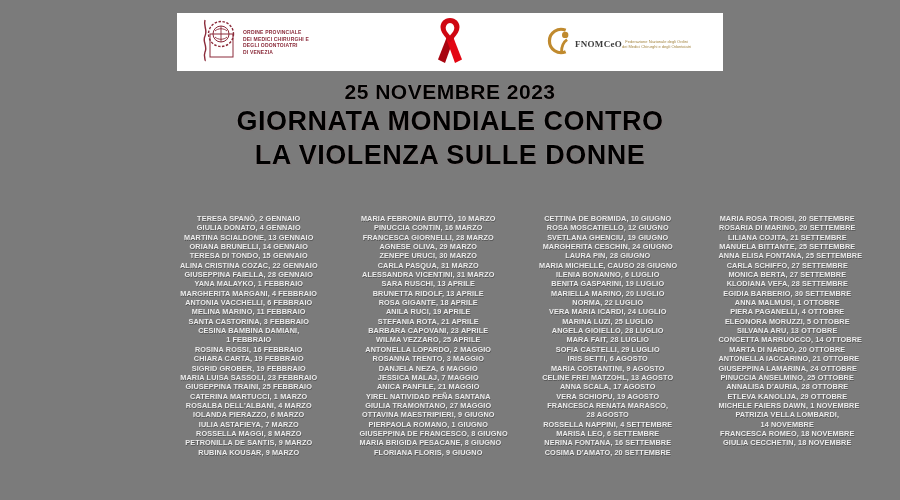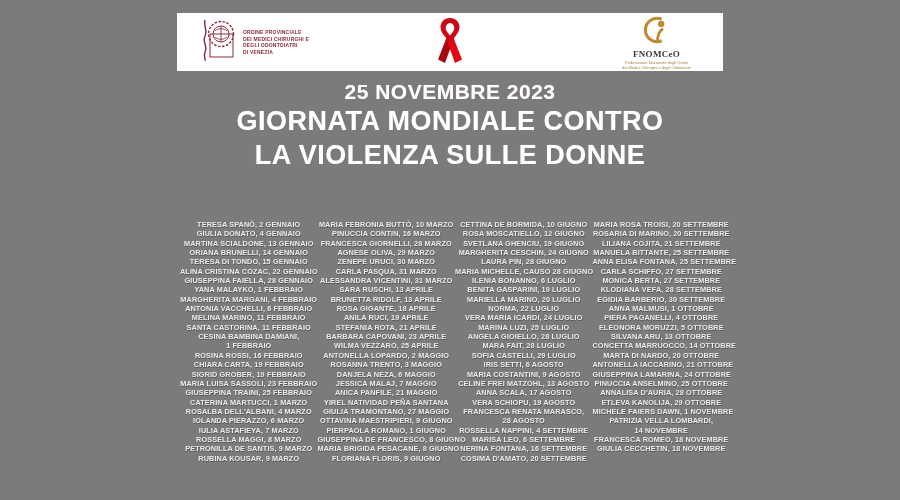--- a/index.html
+++ b/index.html
@@ -5,37 +5,37 @@
   * { margin: 0; padding: 0; box-sizing: border-box; }
   html, body { width: 900px; height: 500px; }
   body { font-family: "Liberation Sans", sans-serif; background: #7b7b7b; position: relative; overflow: hidden; }
   .poster { position: absolute; left: 0; top: 0; width: 900px; height: 500px; background: #7b7b7b; }
 
   
   .header-bar { position: absolute; left: 177px; top: 13px; width: 546px; height: 58px; background: #ffffff; display: flex; align-items: center; justify-content: space-between; padding: 0 14px 0 20px; }
   .logo-left { display: flex; align-items: center; gap: 6px; }
   .crest-text { color: #8b2b3a; font-weight: bold; font-size: 5px; line-height: 6.5px; letter-spacing: 0.2px; }
   .ribbon-wrap { position: absolute; left: 50%; top: 4px; transform: translateX(-50%); }
-  .logo-right { display: flex; flex-direction: column; align-items: center; margin-right: 18px; margin-top: 2px; }
+  .logo-right { display: flex; flex-direction: row; align-items: center; margin-right: 18px; margin-top: 2px; }
   .fnomceo-title { font-family: "Liberation Serif", serif; font-weight: bold; font-size: 9px; color: #3b3b3b; letter-spacing: 0.3px; margin-top: 1px; }
   .fnomceo-sub { font-size: 4px; line-height: 5px; color: #a58642; text-align: center; margin-top: 1px; }
 
   
-  .title-red { position: absolute; width: 900px; text-align: center; color: #ffffff; font-weight: bold;
+  .title-red { position: absolute; width: 900px; text-align: center; color: #000000; font-weight: bold;
                text-shadow: 0 0 1px rgba(255,220,220,0.55), 1px 1px 0 rgba(120,100,100,0.35); letter-spacing: 0.5px; }
   .t-date  { top: 80px;  font-size: 21px; }
   .t-line1 { top: 106px; font-size: 27px; }
   .t-line2 { top: 140px; font-size: 27px; }
 
   
   .slogan  { position: absolute; top: 180px; width: 900px; text-align: center; color: #f4f4f4; font-weight: bold; font-size: 24px; letter-spacing: 0.5px; text-shadow: 1px 1px 1px rgba(40,40,40,0.35); }
   .subtitle { position: absolute; top: 208px; width: 900px; text-align: center; color: #f0f0f0; font-weight: bold; font-style: italic; font-size: 13px; text-shadow: 1px 1px 1px rgba(40,40,40,0.35); }
 
   
-  .victims { position: absolute; left: 180px; top: 220px; width: 550px; display: flex; }
+  .victims { position: absolute; left: 180px; top: 214px; width: 550px; display: flex; gap: 42px; }
   .vcol { width: 137.5px; text-align: center; }
   .vline { font-size: 7.3px; line-height: 9.35px; font-weight: bold; color: #ececec; white-space: nowrap; text-shadow: 0.5px 0.5px 0.5px rgba(40,40,40,0.45); letter-spacing: 0.1px; }
 
   
   .footer { position: absolute; top: 477px; width: 900px; text-align: center; color: #f0f0f0; font-weight: bold; font-style: italic; font-size: 13px; text-shadow: 1px 1px 1px rgba(40,40,40,0.35); }
 </style>
 </head>
 <body>
 
 <div class="poster">
@@ -96,21 +96,21 @@
         <div class="vline">GIULIA DONATO, 4 GENNAIO</div>
         <div class="vline">MARTINA SCIALDONE, 13 GENNAIO</div>
         <div class="vline">ORIANA BRUNELLI, 14 GENNAIO</div>
         <div class="vline">TERESA DI TONDO, 15 GENNAIO</div>
         <div class="vline">ALINA CRISTINA COZAC, 22 GENNAIO</div>
         <div class="vline">GIUSEPPINA FAIELLA, 28 GENNAIO</div>
         <div class="vline">YANA MALAYKO, 1 FEBBRAIO</div>
         <div class="vline">MARGHERITA MARGANI, 4 FEBBRAIO</div>
         <div class="vline">ANTONIA VACCHELLI, 6 FEBBRAIO</div>
         <div class="vline">MELINA MARINO, 11 FEBBRAIO</div>
-        <div class="vline">SANTA CASTORINA, 11 FEBBRAIO</div>
+        <div class="vline">SANTA CASTORINA, 3 FEBBRAIO</div>
         <div class="vline">CESINA BAMBINA DAMIANI,</div>
         <div class="vline">1 FEBBRAIO</div>
         <div class="vline">ROSINA ROSSI, 16 FEBBRAIO</div>
         <div class="vline">CHIARA CARTA, 19 FEBBRAIO</div>
         <div class="vline">SIGRID GROBER, 19 FEBBRAIO</div>
         <div class="vline">MARIA LUISA SASSOLI, 23 FEBBRAIO</div>
         <div class="vline">GIUSEPPINA TRAINI, 25 FEBBRAIO</div>
         <div class="vline">CATERINA MARTUCCI, 1 MARZO</div>
         <div class="vline">ROSALBA DELL'ALBANI, 4 MARZO</div>
         <div class="vline">IOLANDA PIERAZZO, 6 MARZO</div>

